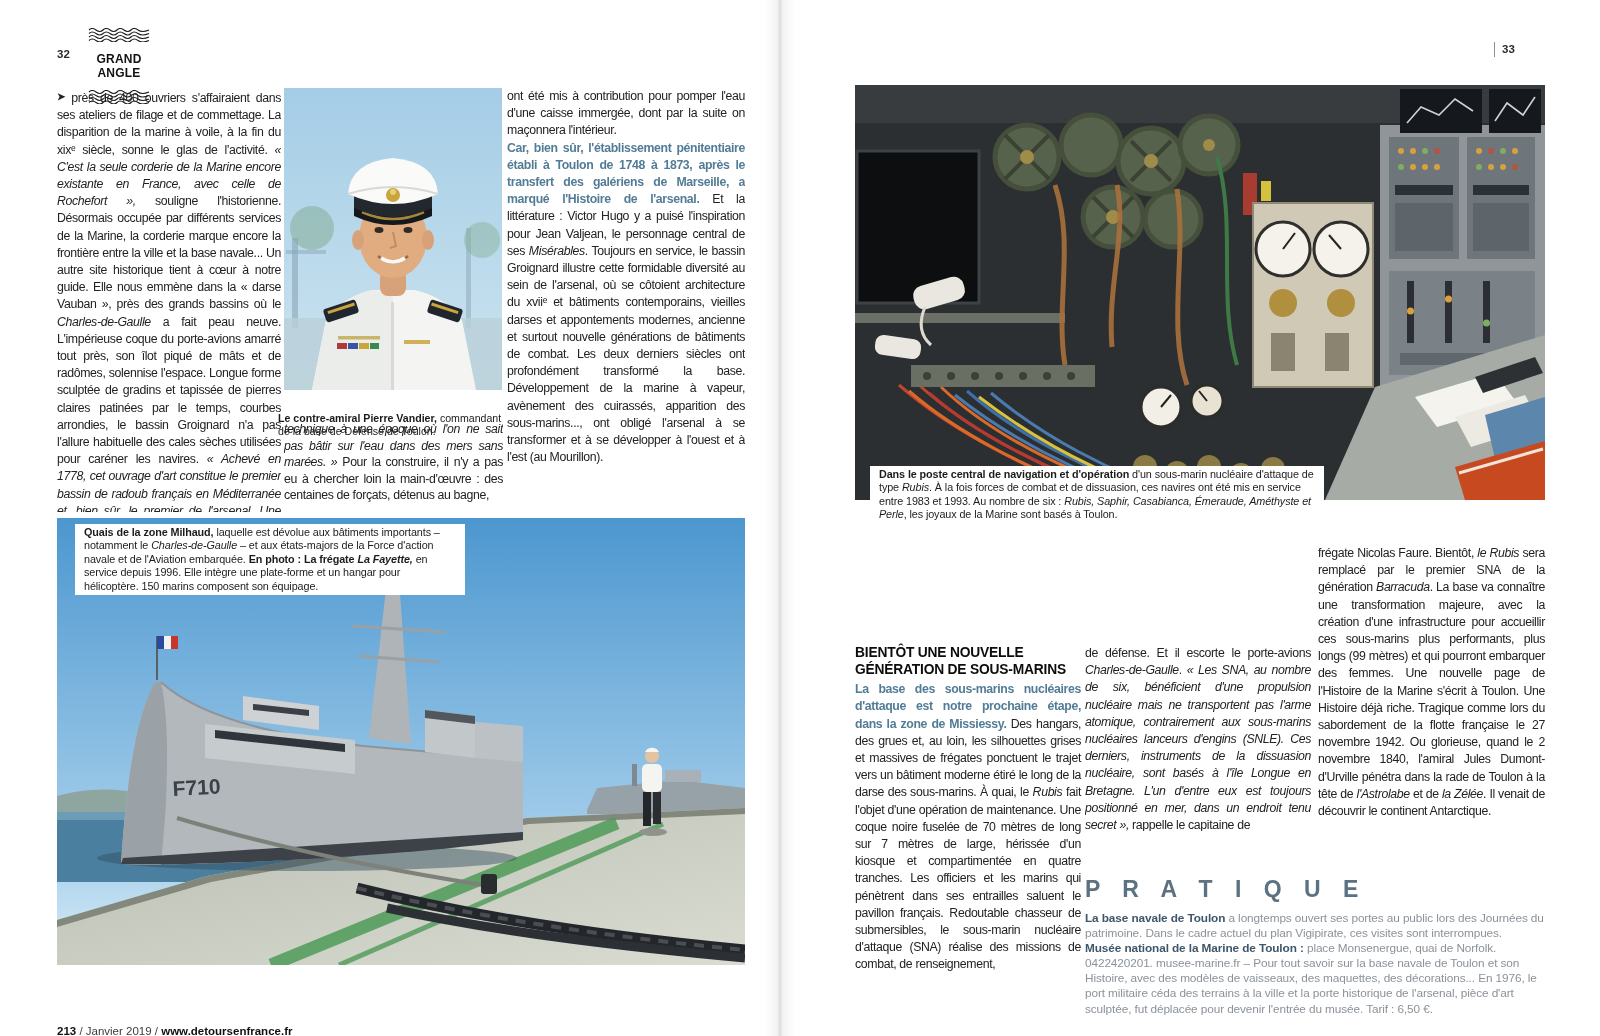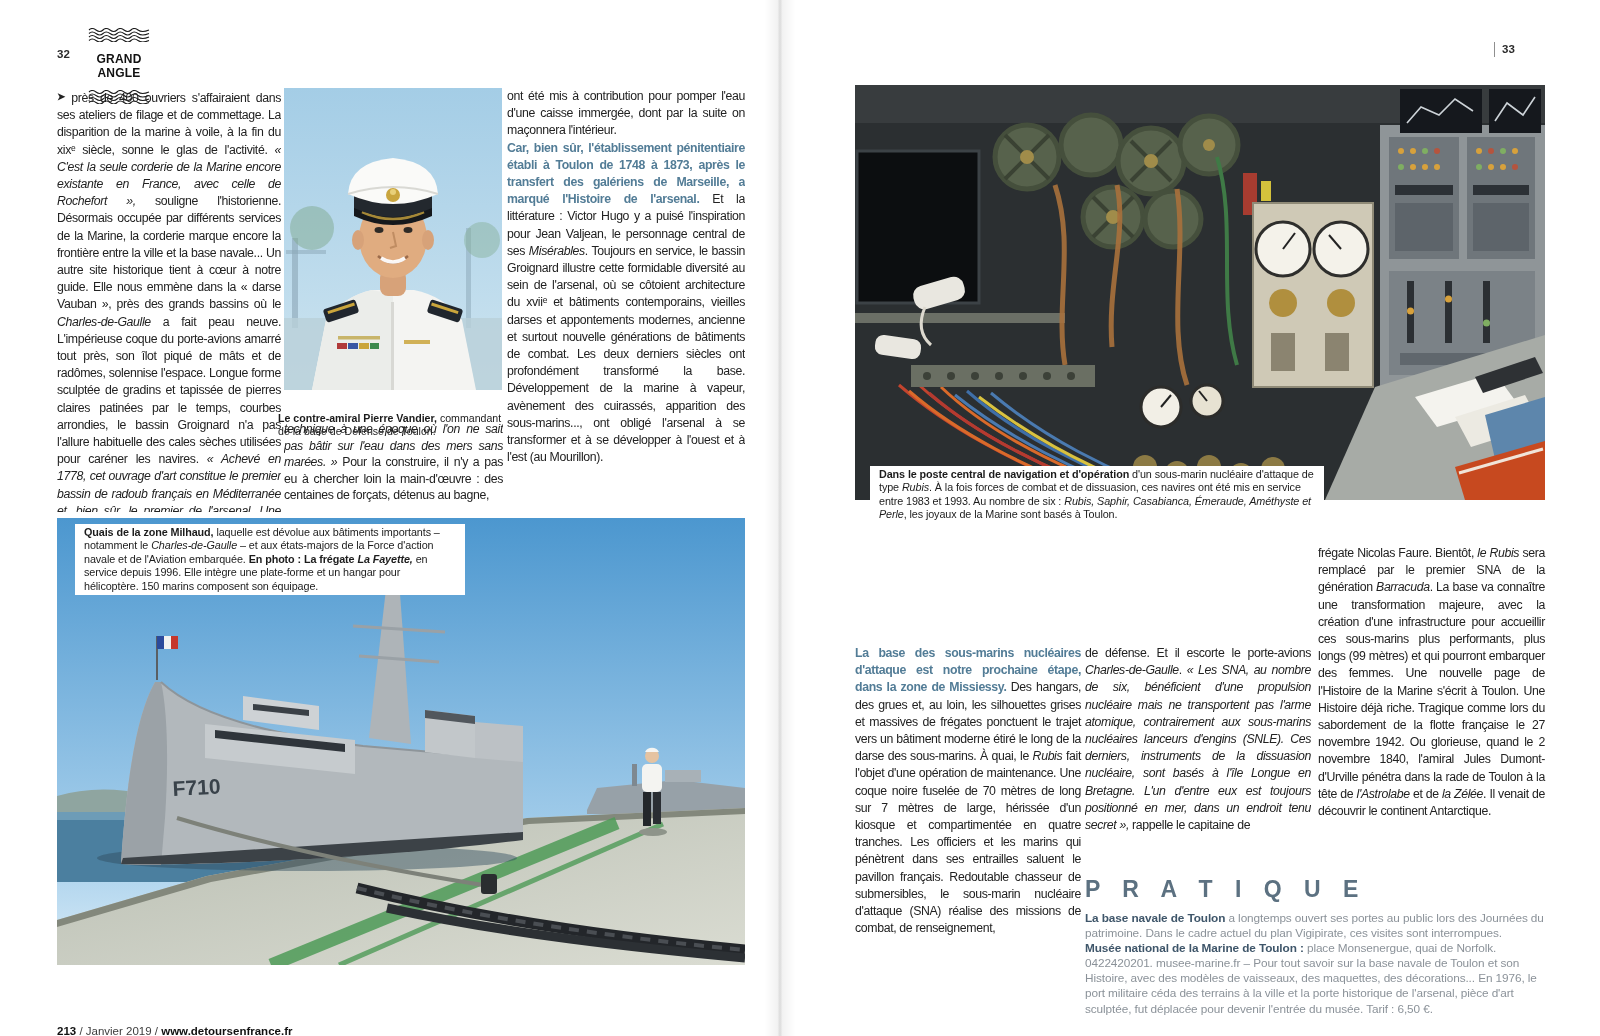--- a/index.html
+++ b/index.html
@@ -363,20 +363,21 @@
             <circle cx="386" cy="390" r="12"></circle>
             <circle cx="418" cy="384" r="12"></circle>
         </g>
       </svg>
     </figure>
 
     <div class="abs caption-box rp-caption"><span class="seg-b">Dans le poste central de navigation et d'opération</span><span> d'un sous-marin nucléaire d'attaque de type </span><span class="seg-i">Rubis</span><span>. À la fois forces de combat et de dissuasion, ces navires ont été mis en service entre 1983 et 1993. Au nombre de six : </span><span class="seg-i">Rubis, Saphir, Casabianca, Émeraude, Améthyste et Perle</span><span>, les joyaux de la Marine sont basés à Toulon.</span></div>
 
 
     <div class="abs bodytext rp-col1">
+      <h3 class="subhead">BIENTÔT UNE NOUVELLE GÉNÉRATION DE SOUS-MARINS</h3>
       <p><span class="seg-lead">La base des sous-marins nucléaires d'attaque est notre prochaine étape, dans la zone de Missiessy.</span><span> Des hangars, des grues et, au loin, les silhouettes grises et massives de frégates ponctuent le trajet vers un bâtiment moderne étiré le long de la darse des sous-marins. À quai, le </span><span class="seg-i">Rubis</span><span> fait l'objet d'une opération de maintenance. Une coque noire fuselée de 70 mètres de long sur 7 mètres de large, hérissée d'un kiosque et compartimentée en quatre tranches. Les officiers et les marins qui pénètrent dans ses entrailles saluent le pavillon français. Redoutable chasseur de submersibles, le sous-marin nucléaire d'attaque (SNA) réalise des missions de combat, de renseignement,</span></p>
     </div>
 
     <div class="abs bodytext rp-col2"><span>de défense. Et il escorte le porte-avions </span><span class="seg-i">Charles-de-Gaulle</span><span>. </span><span class="seg-i">« Les SNA, au nombre de six, bénéficient d'une propulsion nucléaire mais ne transportent pas l'arme atomique, contrairement aux sous-marins nucléaires lanceurs d'engins (SNLE). Ces derniers, instruments de la dissuasion nucléaire, sont basés à l'île Longue en Bretagne. L'un d'entre eux est toujours positionné en mer, dans un endroit tenu secret »,</span><span> rappelle le capitaine de</span></div>
 
     <div class="abs bodytext rp-col3"><span>frégate Nicolas Faure. Bientôt, </span><span class="seg-i">le Rubis</span><span> sera remplacé par le premier SNA de la génération </span><span class="seg-i">Barracuda</span><span>. La base va connaître une transformation majeure, avec la création d'une infrastructure pour accueillir ces sous-marins plus performants, plus longs (99 mètres) et qui pourront embarquer des femmes. Une nouvelle page de l'Histoire de la Marine s'écrit à Toulon. Une Histoire déjà riche. Tragique comme lors du sabordement de la flotte française le 27 novembre 1942. Ou glorieuse, quand le 2 novembre 1840, l'amiral Jules Dumont-d'Urville pénétra dans la rade de Toulon à la tête de </span><span class="seg-i">l'Astrolabe</span><span> et de </span><span class="seg-i">la Zélée</span><span>. Il venait de découvrir le continent Antarctique.</span></div>
 
     <aside class="abs pratique">
       <h3 class="pratique-title">P R A T I Q U E</h3>
       <p class="pratique-p"><span class="seg-dk">La base navale de Toulon</span><span> a longtemps ouvert ses portes au public lors des Journées du patrimoine. Dans le cadre actuel du plan Vigipirate, ces visites sont interrompues.</span></p>

